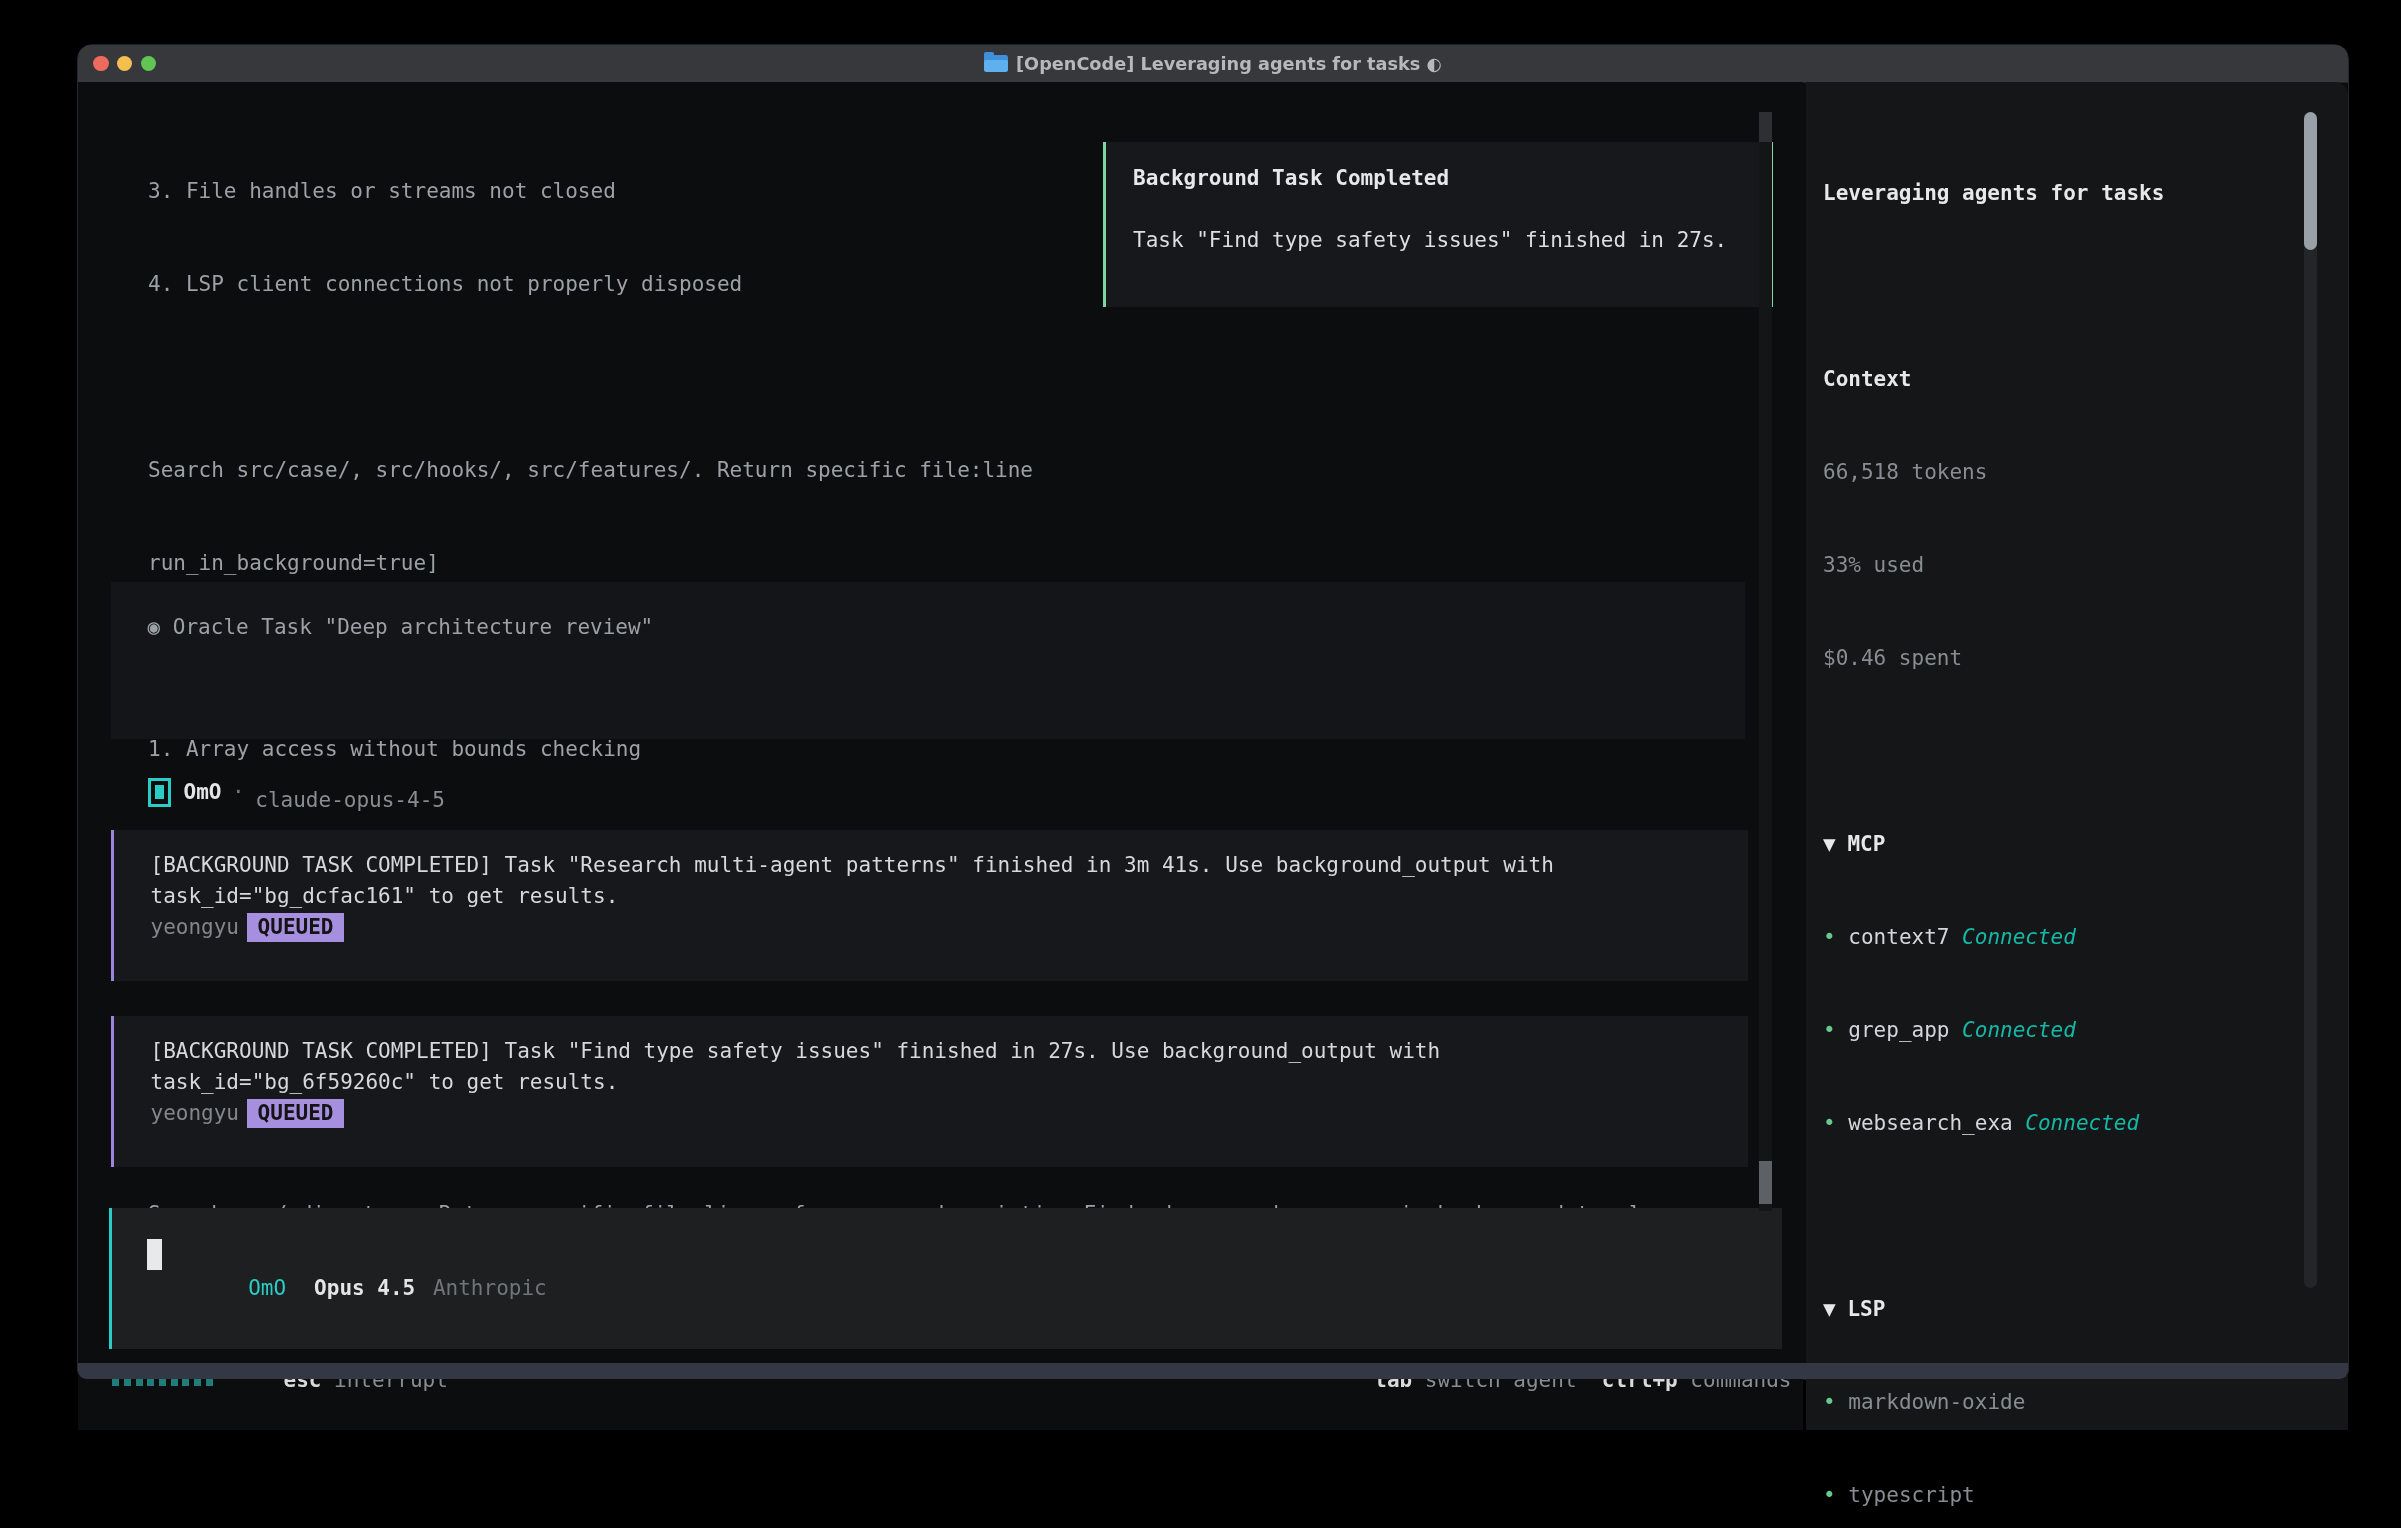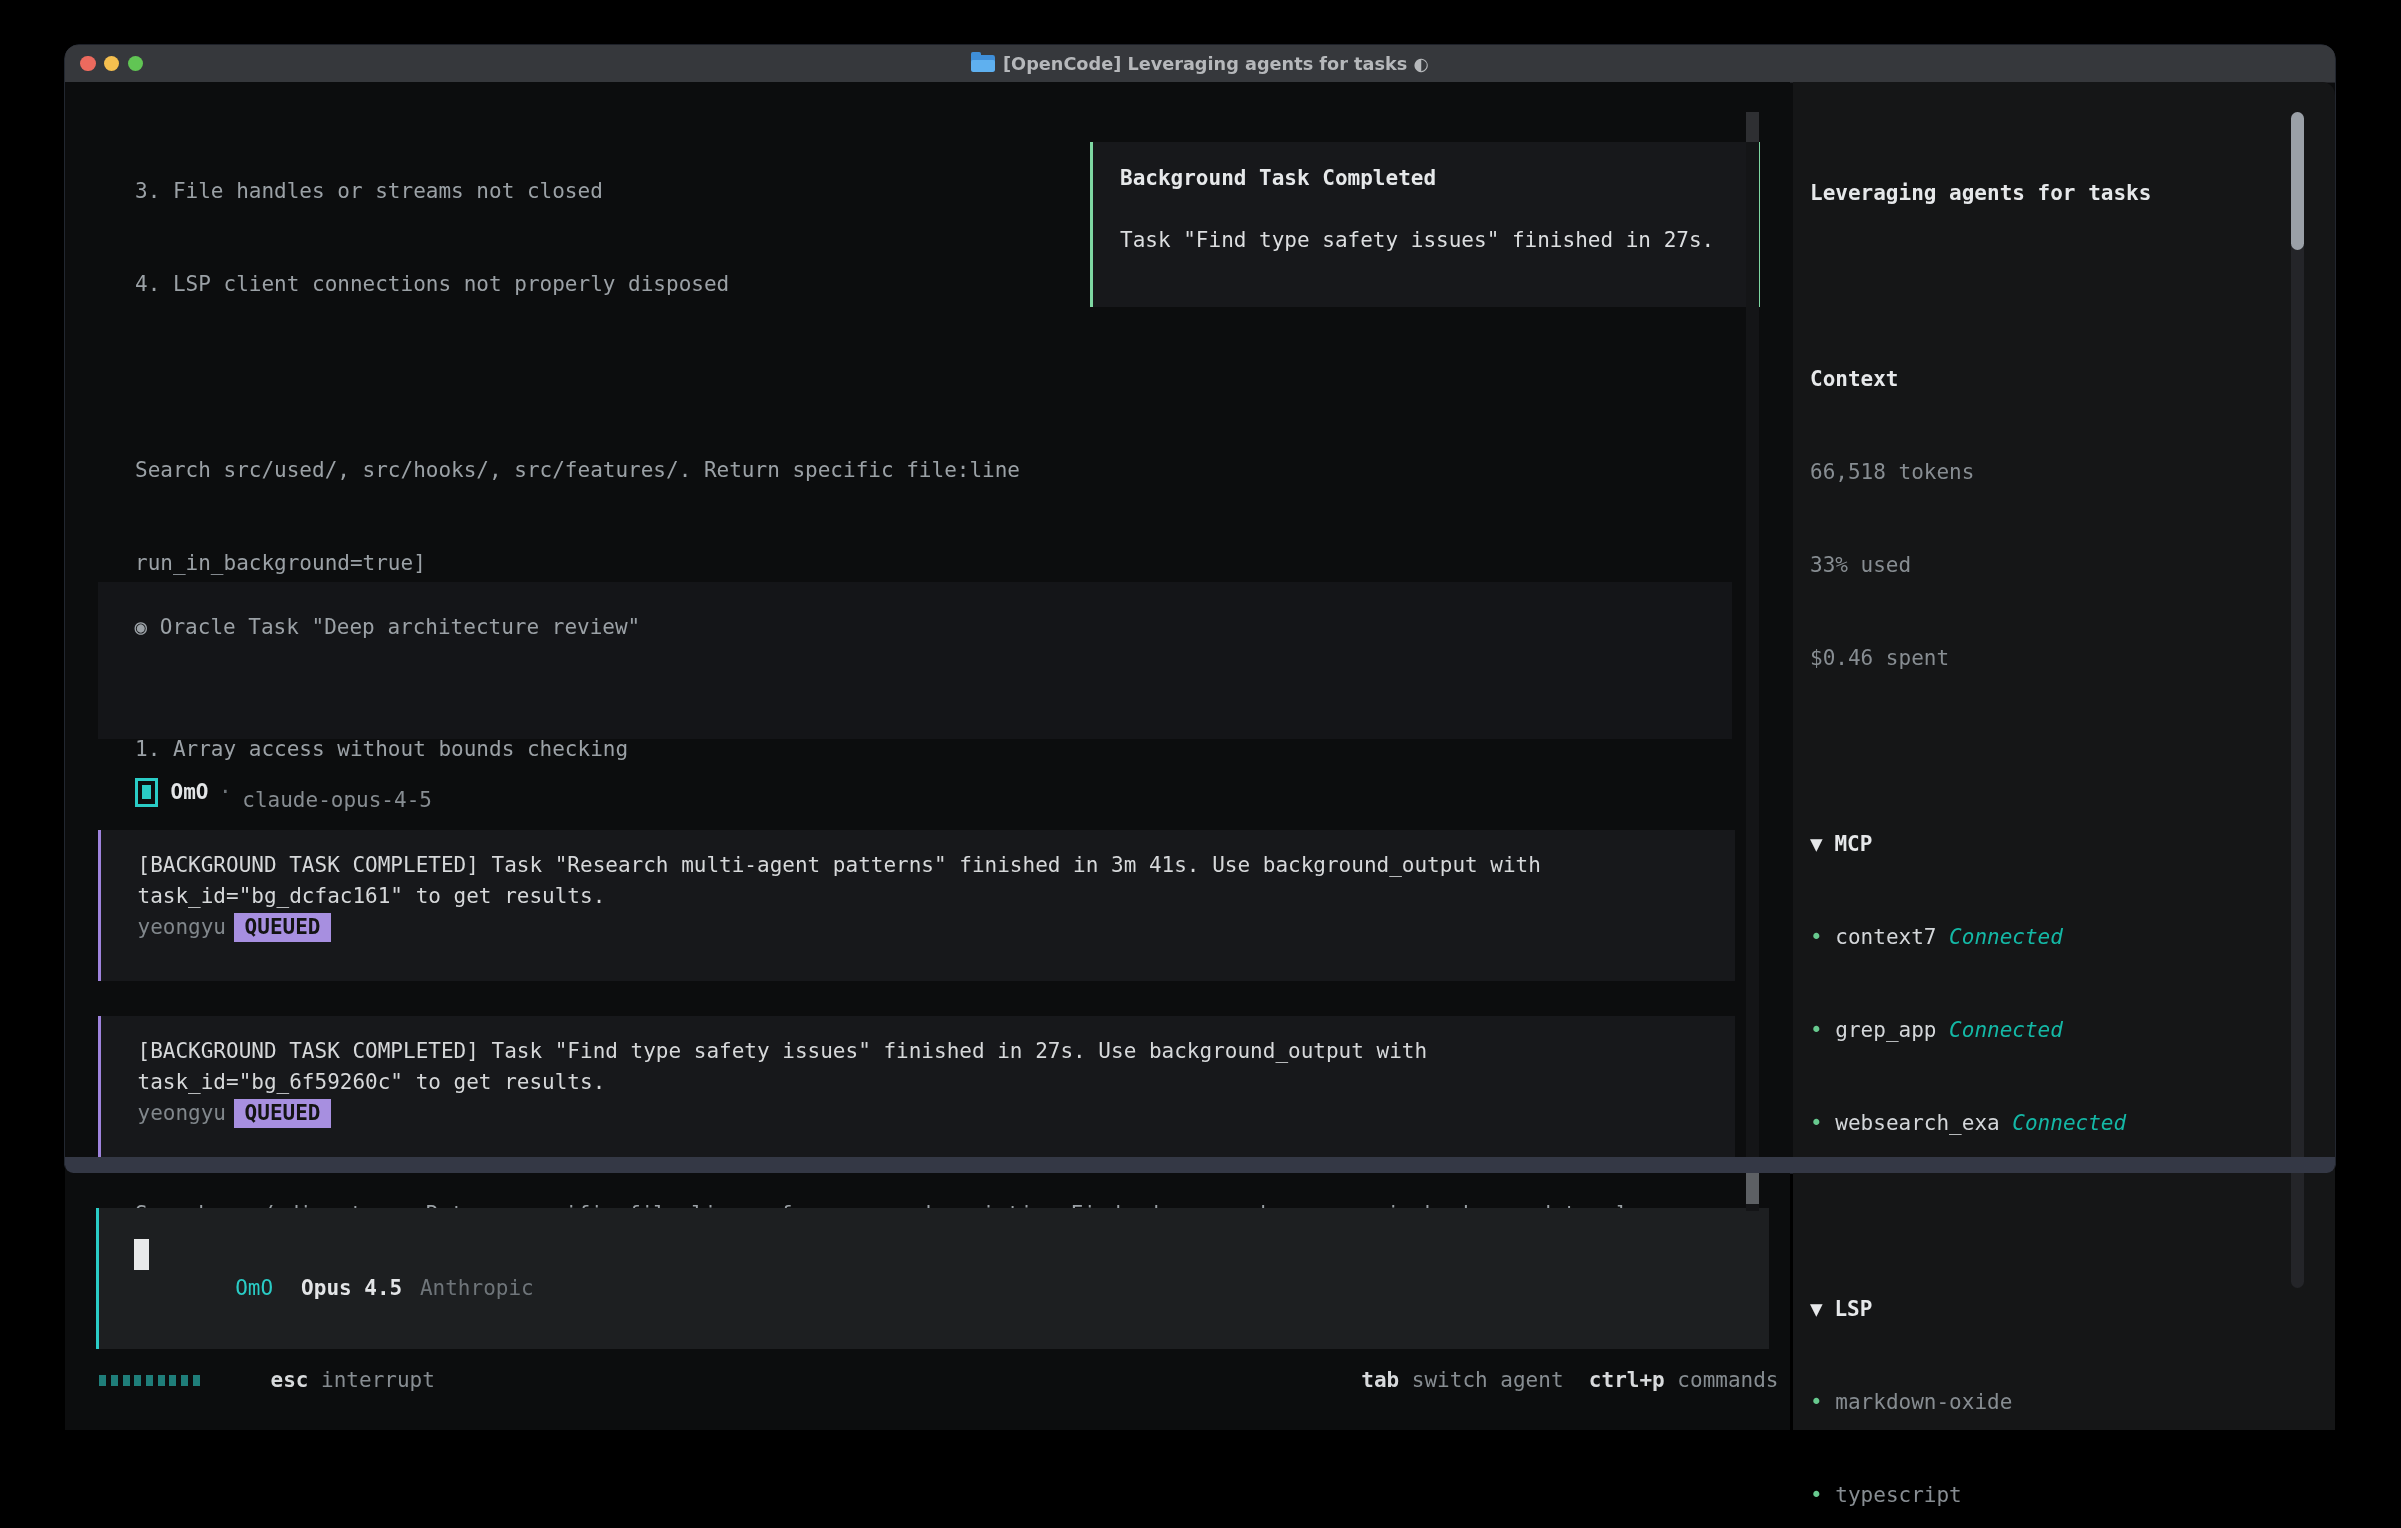--- a/index.html
+++ b/index.html
@@ -1,21 +1,21 @@
 <!DOCTYPE html>
 <html style="font-size:9.5px"><head>
 <meta charset="utf-8">
 <style>
   html,body{margin:0;padding:0;background:#000;}
   #stage{position:relative;width:2401px;height:1528px;background:#000;overflow:hidden;
          font-family:"DejaVu Sans Mono",monospace;}
   .mono{font:21px/31px "DejaVu Sans Mono",monospace;white-space:pre;}
   .b{font-weight:bold;}
   
-  #window{position:absolute;left:65px;top:45px;width:2270px;height:1128px;
+  #window{position:absolute;left:78px;top:45px;width:2270px;height:1334px;
           background:#0c0d0e;border-radius:14px 14px 8.3px 8.3px;
           box-shadow:0 0 0 0.6px #3a4150;}
   #titlebar{position:absolute;left:0;top:0;width:100%;height:37px;background:#36383c;
             border-radius:13px 13px 0 0;border-bottom:1.2px solid #232428;
             display:flex;align-items:center;justify-content:center;}
   .traffic{position:absolute;top:50%;margin-top:-7.7px;width:15.4px;height:15.4px;border-radius:50%;}
   #tl-close{left:15.4px;background:#ec6a5e;}
   #tl-min{left:39px;background:#f5bf4f;}
   #tl-max{left:63px;background:#61c554;}
   #title-group{display:flex;align-items:center;gap:8.3px;}
@@ -116,21 +116,21 @@
       </span>
     </div>
 
     <div id="main-panel"></div>
     <div id="side-panel"></div>
 
     <div id="chat-flow" class="mono">
       <div class="line">3. File handles or streams not closed</div>
       <div class="line">4. LSP client connections not properly disposed</div>
       <div class="gap"></div>
-      <div class="line">Search src/used/, src/hooks/, src/features/. Return specific file:line</div>
+      <div class="line">Search src/case/, src/hooks/, src/features/. Return specific file:line</div>
       <div class="line">run_in_background=true]</div>
       <div class="gap"></div>
       <div class="line">1. Array access without bounds checking</div>
       <div class="line">2. String operations on potentially undefined values</div>
       <div class="line">3. Division operations that could divide by zero</div>
       <div class="line">4. Path operations that don't handle Windows vs Unix differences</div>
       <div class="gap"></div>
       <div class="line">Search src/ directory. Return specific file:line references., description=Find edge case bugs, run_in_background=true]</div>
     </div>
 

